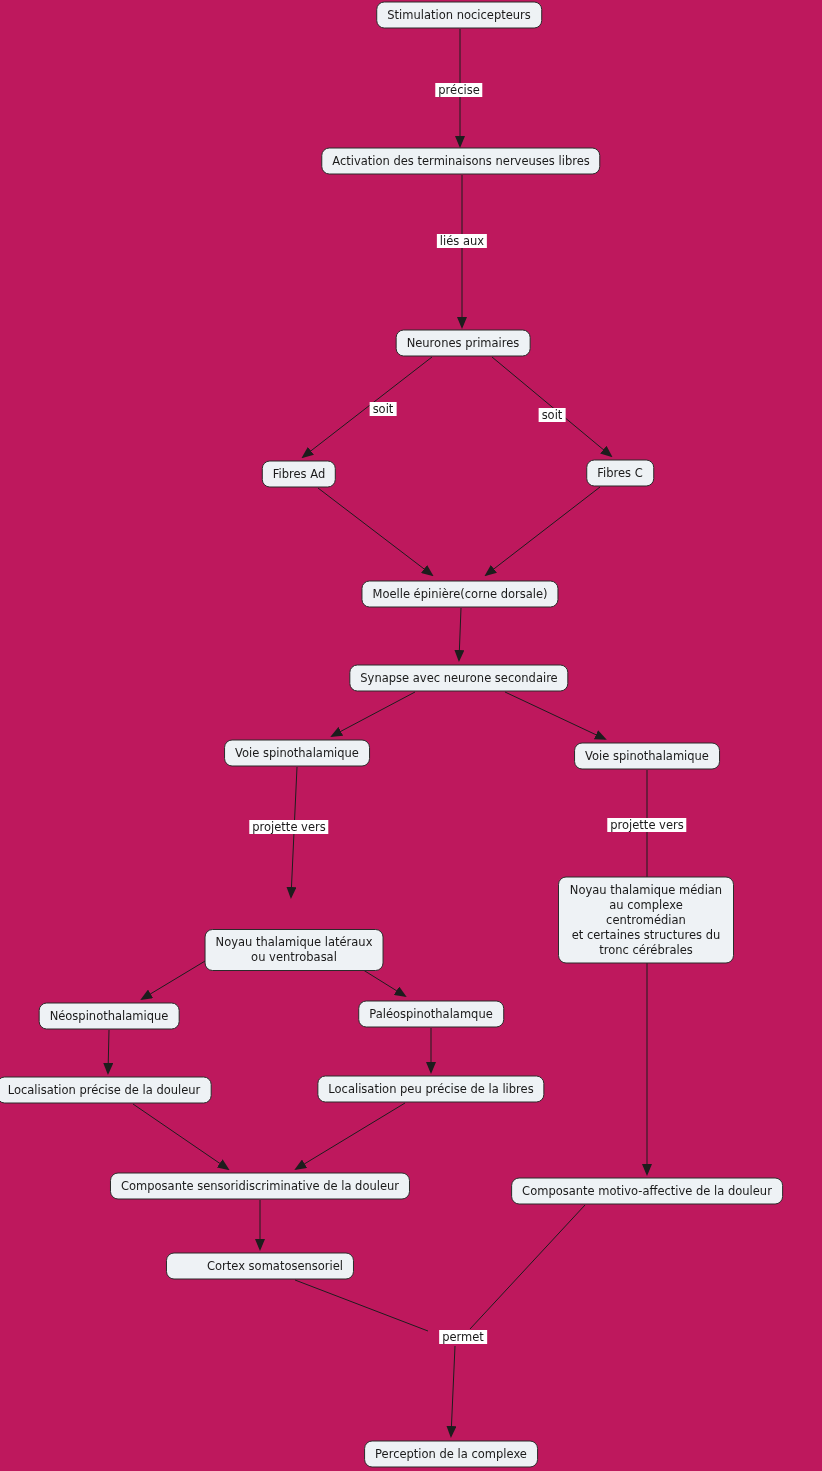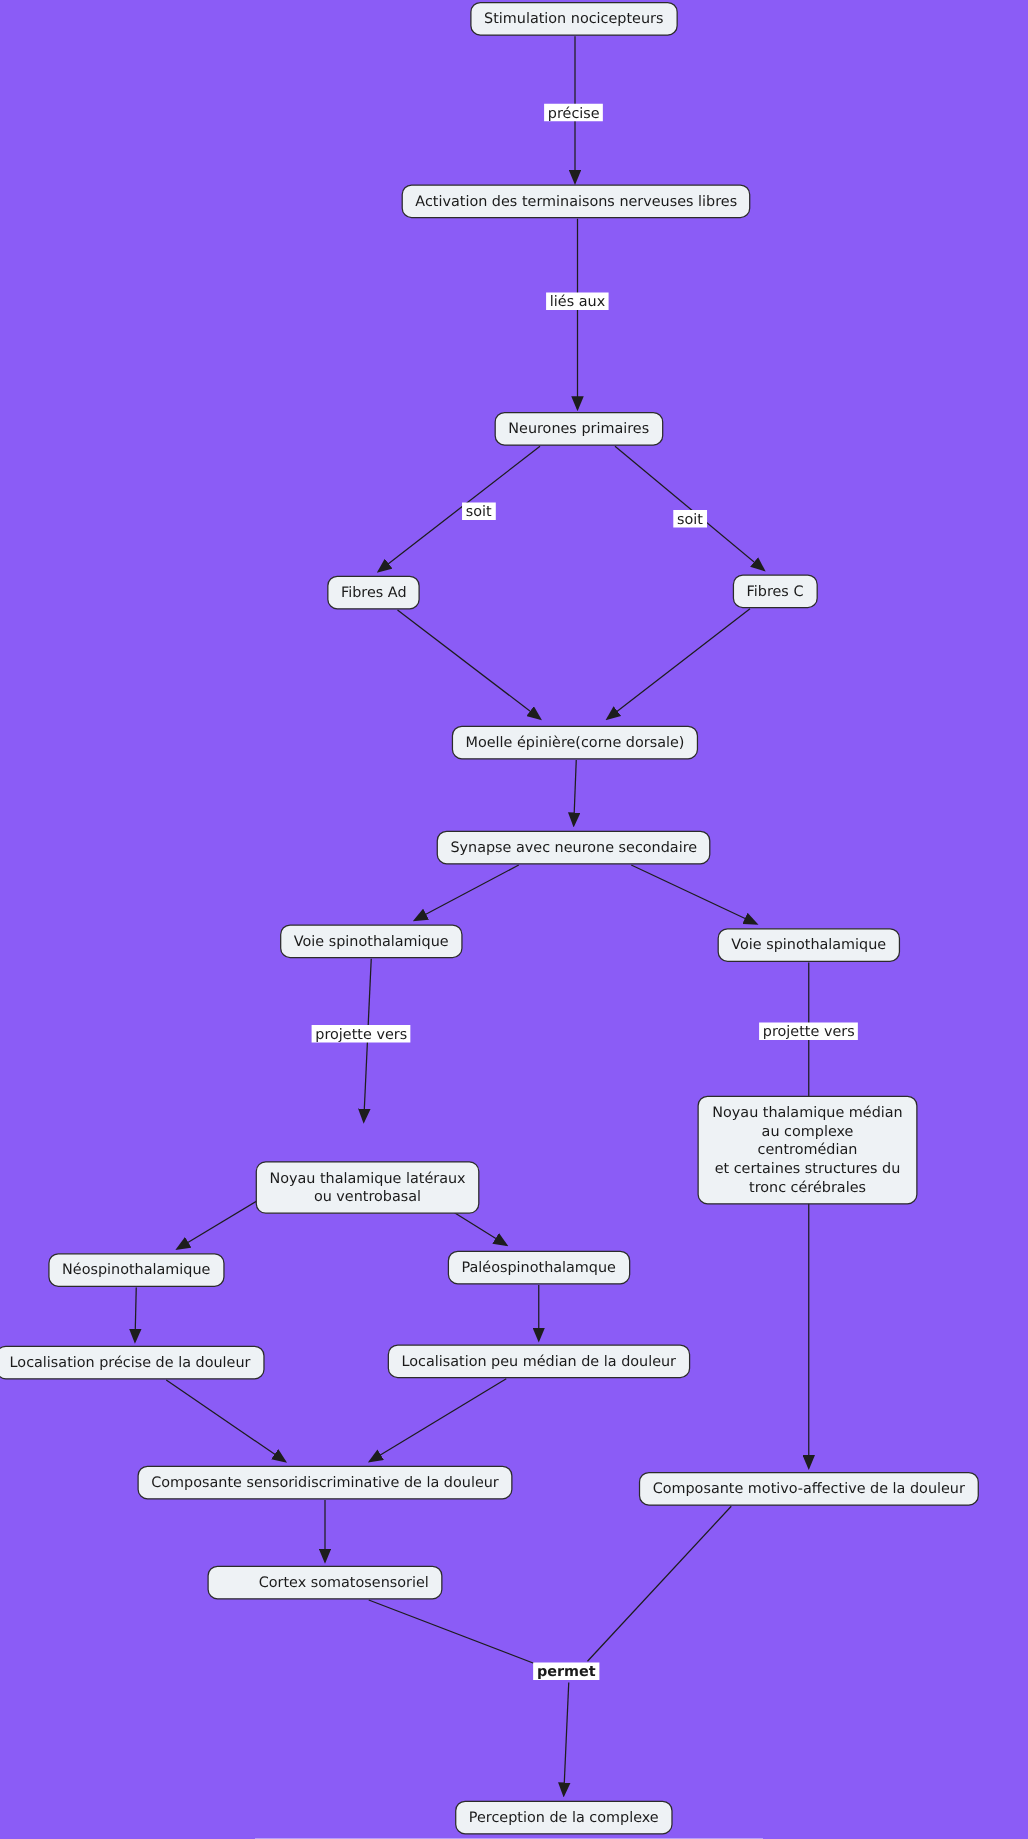--- a/index.html
+++ b/index.html
@@ -4,21 +4,21 @@
 <style>
   html, body {
     margin: 0;
     padding: 0;
     background: #ffffff;
   }
   .canvas {
     position: relative;
     width: 822px;
     height: 1471px;
-    background: #8b5cf6;
+    background: #be185d;
     overflow: hidden;
     font-family: "DejaVu Sans", "Liberation Sans", sans-serif;
   }
   .edges-layer {
     position: absolute;
     left: 0;
     top: 0;
     width: 822px;
     height: 1471px;
     z-index: 1;
@@ -100,28 +100,28 @@
       <div class="node nowrap" style="left: 459px; top: 678px;">Synapse avec neurone secondaire</div>
       <div class="node nowrap" style="left: 297px; top: 753px;">Voie spinothalamique</div>
       <div class="node nowrap" style="left: 647px; top: 756px;">Voie spinothalamique</div>
       <div class="node" style="left: 294px; top: 922px; margin-top: 28px;">Noyau thalamique latéraux
 ou ventrobasal</div>
       <div class="node" style="left: 646px; top: 920px;">Noyau thalamique médian au complexe centromédian
 et certaines structures du tronc cérébrales</div>
       <div class="node nowrap" style="left: 109px; top: 1016px;">Néospinothalamique</div>
       <div class="node nowrap" style="left: 431px; top: 1014px;">Paléospinothalamque</div>
       <div class="node nowrap" style="left: 104px; top: 1090px;">Localisation précise de la douleur</div>
-      <div class="node nowrap" style="left: 431px; top: 1089px;">Localisation peu médian de la douleur</div>
+      <div class="node nowrap" style="left: 431px; top: 1089px;">Localisation peu précise de la libres</div>
       <div class="node nowrap" style="left: 260px; top: 1186px;">Composante sensoridiscriminative de la douleur</div>
       <div class="node nowrap" style="left: 647px; top: 1191px;">Composante motivo-affective de la douleur</div>
       <div class="node nowrap" style="left: 260px; top: 1266px; padding-left: 40px;">Cortex somatosensoriel</div>
       <div class="node nowrap" style="left: 451px; top: 1454px;">Perception de la complexe</div>
     </div>
   <div id="edge-labels-layer">
       <div class="edge-label" style="left: 459px; top: 90px;">précise</div>
       <div class="edge-label" style="left: 462px; top: 241px;">liés aux</div>
       <div class="edge-label" style="left: 383px; top: 409px;">soit</div>
       <div class="edge-label" style="left: 552px; top: 415px;">soit</div>
       <div class="edge-label" style="left: 289px; top: 827px;">projette vers</div>
       <div class="edge-label" style="left: 647px; top: 825px;">projette vers</div>
-      <div class="edge-label" style="left: 453px; top: 1337px; font-weight: bold;">permet</div>
+      <div class="edge-label" style="left: 463px; top: 1337px;">permet</div>
     </div>
 </div>
 
 </body></html>

